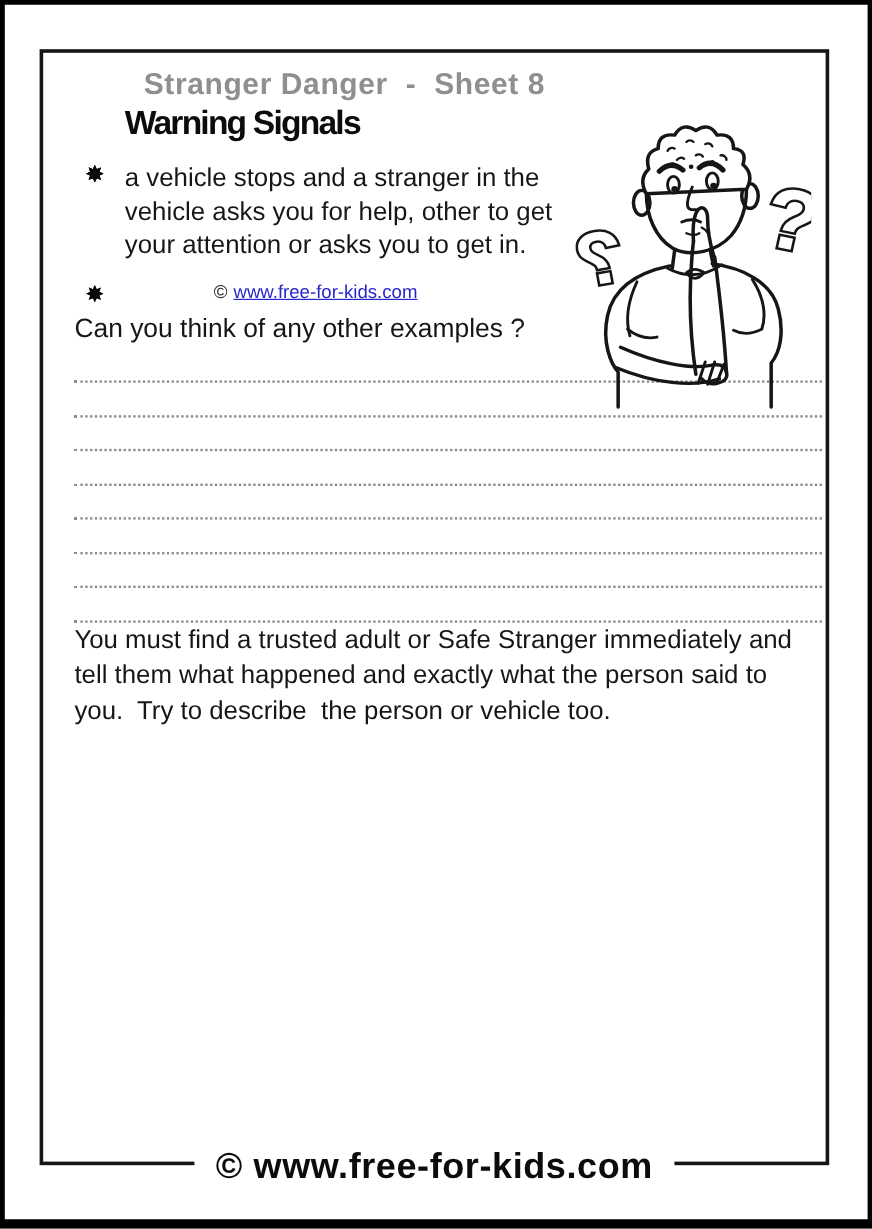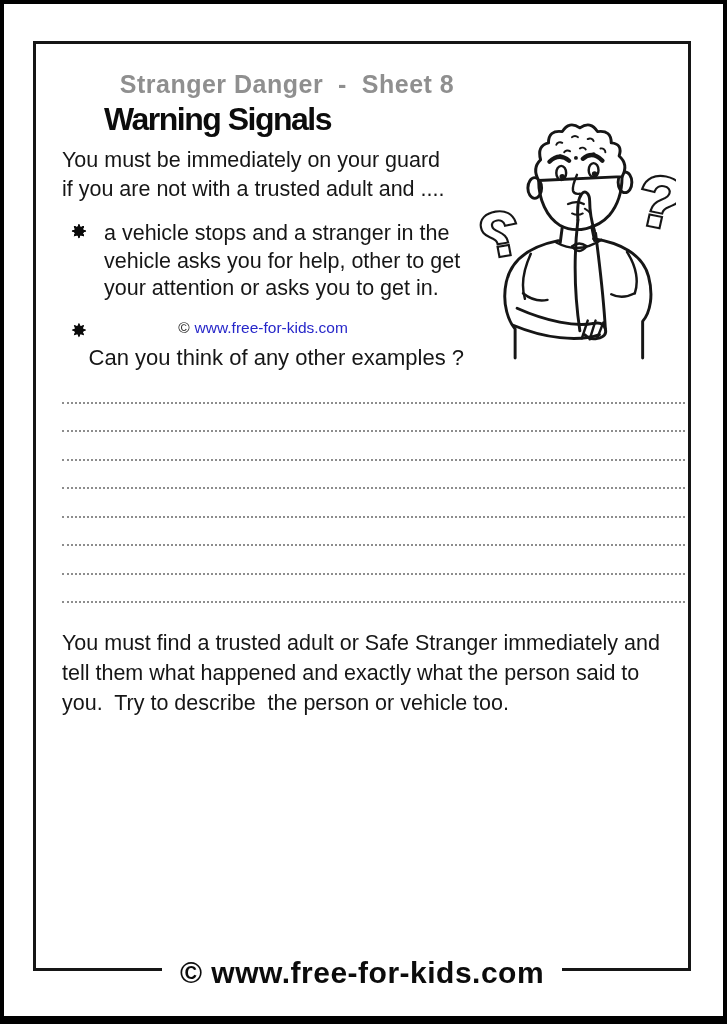--- a/index.html
+++ b/index.html
@@ -12,24 +12,24 @@
     overflow:hidden;
   }
   .frame {
     position:absolute; left:29px; top:37px; right:32px; bottom:45px;
     border:3px solid #161616;
   }
   .content { padding:12px 26px 0 26px; height:100%; }
 
   .kicker {
     color:#8f8f8f; font-size:25px; font-weight:600; letter-spacing:.5px;
-    text-align:center; margin:14px 150px 0 0; white-space:pre-wrap;
+    text-align:center; margin:0 150px 0 0; white-space:pre-wrap;
   }
   .title {
-    font-size:32px; font-weight:800; letter-spacing:-1.5px; color:#0c0c0c;
+    font-size:28px; font-weight:800; letter-spacing:-1.5px; color:#0c0c0c;
     padding-left:42px; margin:2px 0 8px 0; white-space:nowrap;
   }
 
   .illustration {
     float:right; width:206px; height:266px;
     margin:-52px -14px 2px 6px; position:relative;
   }
   .illustration svg { width:100%; height:100%; }
 
   .intro span { display:block; font-size:21.5px; line-height:1.34; white-space:pre-wrap; }
@@ -38,29 +38,29 @@
   ul.warnings li {
     position:relative; padding-left:42px; padding-right:10px;
     font-size:21.5px; line-height:1.3; margin-bottom:16px;
   }
   ul.warnings .star {
     position:absolute; left:9px; top:0px; font-size:19px; color:#0a0a0a;
   }
 
   .credit { text-align:center; font-size:15.5px; margin:4px 0 8px 0; }
   .credit .c { color:#222; margin-right:5px; }
-  .credit a { color:#2626c9; cursor:pointer; }
+  .credit a { color:#2626c9; text-decoration:underline; cursor:pointer; }
 
-  .prompt { font-size:22px; margin:4px 0 2px 0; white-space:pre-wrap;text-align:right; }
+  .prompt { font-size:22px; margin:4px 0 2px 0; white-space:pre-wrap; }
 
   .lines { margin:4px -23px 0 0; }
   .wline { height:28.5px; border-bottom:2px dotted #8d8d8d; }
 
   .closing {
-    font-size:21.5px; line-height:1.38; margin-top:26px; padding-right:2px;
+    font-size:21.5px; line-height:1.38; margin-top:0; padding-right:2px;
     white-space:pre-wrap;
   }
 
   .brand-footer {
     position:absolute; left:0; right:0; bottom:-22px; text-align:center;
   }
   .brand-footer span {
     background:#fff; padding:0 18px; font-size:30px; font-weight:700;
     letter-spacing:.5px; color:#0c0c0c;
   }
@@ -138,24 +138,20 @@
             <path d="M 138,250 C 136,214 132,180 128,148"></path>
             <path d="M 110,134 C 109,120 111,110 114,106 C 118,102 122,106 122,114 C 122,124 124,136 127,146"></path>
             <path stroke-width="2" d="M 117,122 q 4,2 6,6"></path>
           </g>
 
           <text transform="translate(54,168) rotate(-10) scale(-1,1)" font-family="Liberation Sans, sans-serif" font-size="66" font-weight="bold" fill="#fff" stroke="#161616" stroke-width="4.5" paint-order="stroke">?</text>
           <text transform="translate(166,136) rotate(12)" font-family="Liberation Sans, sans-serif" font-size="76" font-weight="bold" fill="#fff" stroke="#161616" stroke-width="4.5" paint-order="stroke">?</text>
         </svg>
       </div>
 
-      <div class="intro">
-        <span>You must be immediately on your guard</span>
-        <span>if you are not with a trusted adult and ....</span>
-      </div>
 
       <ul class="warnings">
         <li>
           <span class="star">✸</span>
         </li>
         <li>
           <span class="star">✸</span>
         </li>
         <li>
           <span class="star">✸</span>

